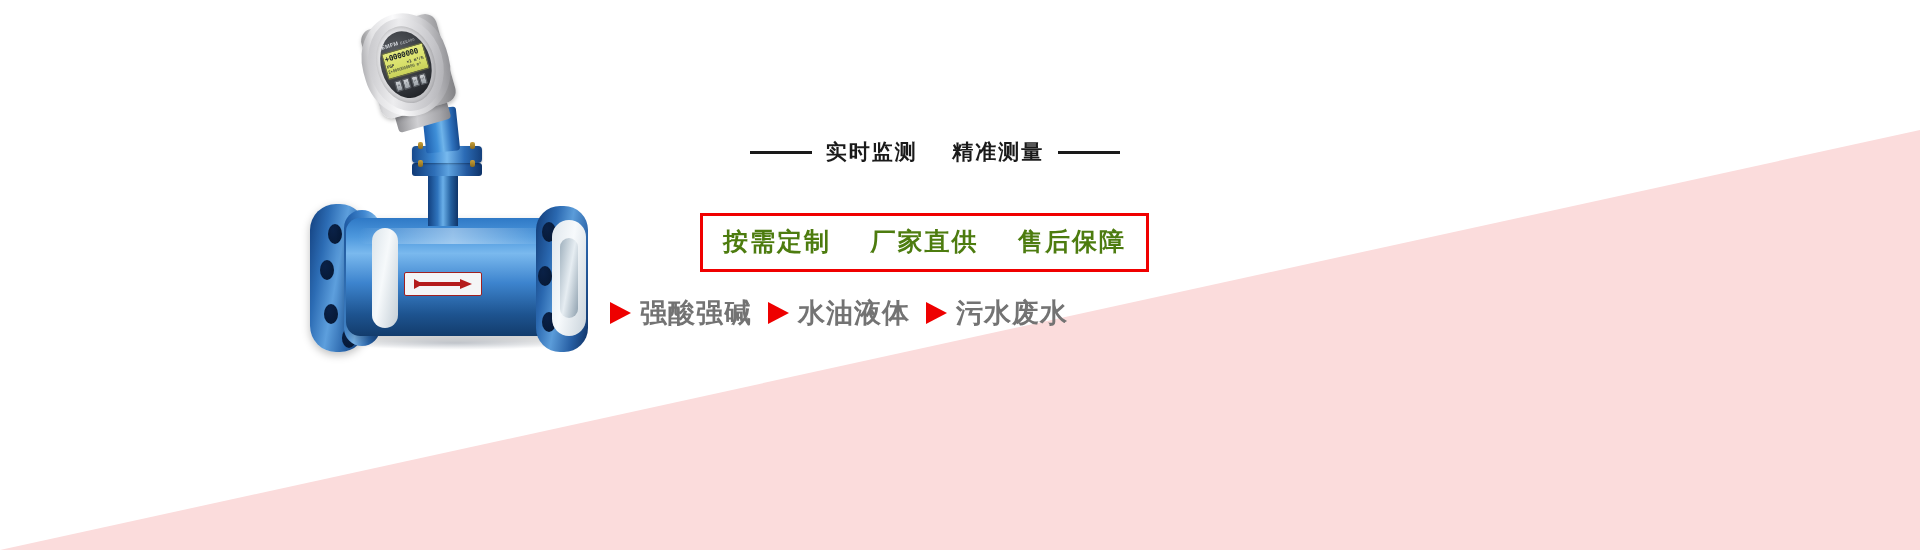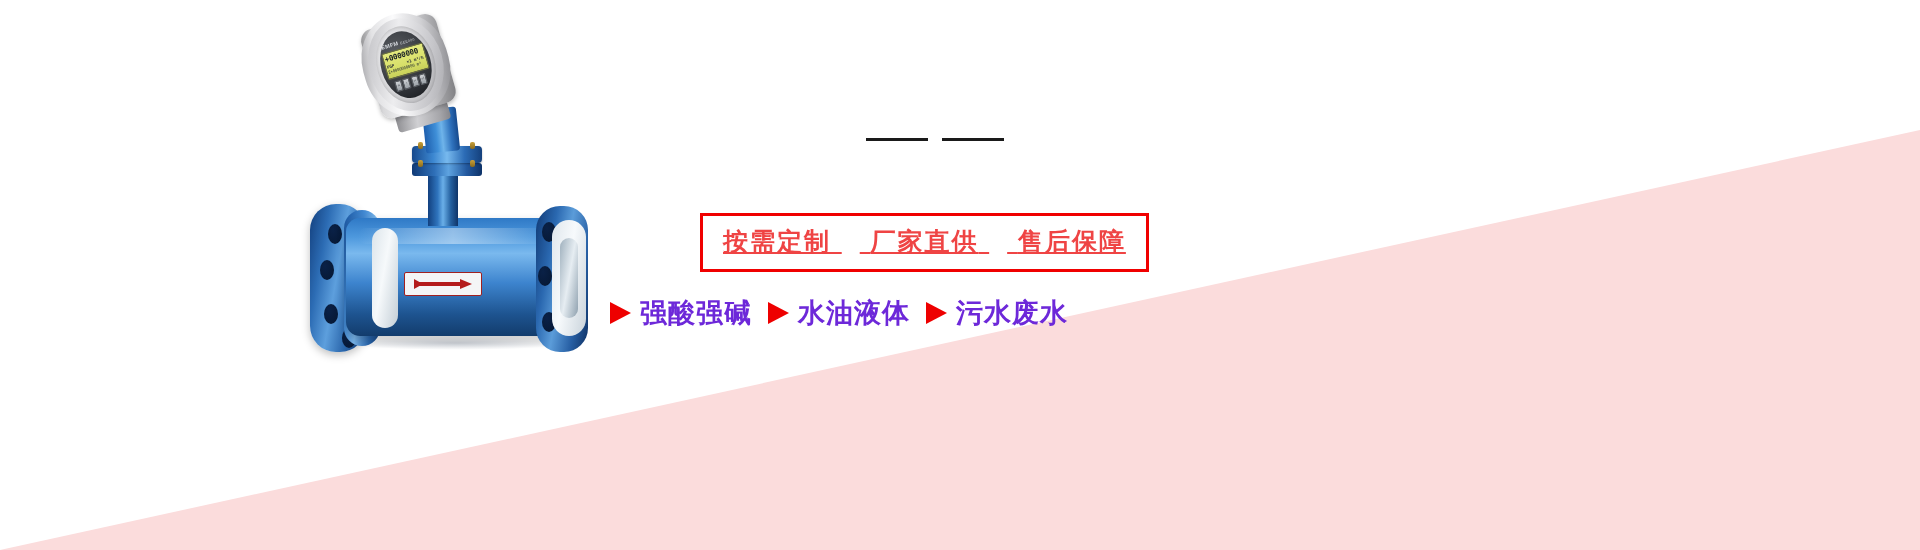--- a/index.html
+++ b/index.html
@@ -41,42 +41,41 @@
   .subtitle .gap{display:inline-block;width:16px;}
 
   .tagbox{
     position:absolute;left:100px;top:213px;
     border:3px solid #f00000;
     padding:9px 20px 11px 20px;
     background:transparent;
     box-sizing:border-box;
   }
   .tagbox-text{
-    font-size:25px;font-weight:bold;color:#ef4444;letter-spacing:2px;
+    font-size:25px;font-weight:bold;color:#4d7c0f;letter-spacing:2px;
     white-space:nowrap;
     font-family:"DejaVu Sans","Liberation Sans",sans-serif;
-    text-decoration:underline;
   }
   .tagbox-text .gap{display:inline-block;width:18px;}
 
   .features{
     position:absolute;left:10px;top:295px;width:620px;
     display:flex;align-items:center;gap:0px;
     white-space:nowrap;
   }
   .feature{display:flex;align-items:center;margin-right:16px;}
   .feat-arrow{
     width:0;height:0;flex:none;
     border-top:11px solid transparent;
     border-bottom:11px solid transparent;
     border-left:21px solid #ee0000;
     margin-right:9px;
   }
   .feat-label{
-    font-size:27px;font-weight:bold;color:#6d28d9;letter-spacing:1px;
+    font-size:27px;font-weight:bold;color:#737373;letter-spacing:1px;
     font-family:"DejaVu Sans","Liberation Sans",sans-serif;
   }
 
   
   .pr{position:absolute;}
 
   
   .head{
     left:78px;top:6px;width:92px;height:118px;
     transform:rotate(-16deg);
@@ -319,20 +318,25 @@
         </div>
       </div>
     </div>
   </div>
 
   <div class="content">
 
 
     <div class="subtitle-row">
       <span class="rule"></span>
+      <span class="subtitle">
+        <span>实时监测</span>
+        <span class="gap"></span>
+        <span>精准测量</span>
+      </span>
       <span class="rule"></span>
     </div>
 
     <div class="tagbox">
       <div class="tagbox-text">
         <span>按需定制</span>
         <span class="gap"></span>
         <span>厂家直供</span>
         <span class="gap"></span>
         <span>售后保障</span>

